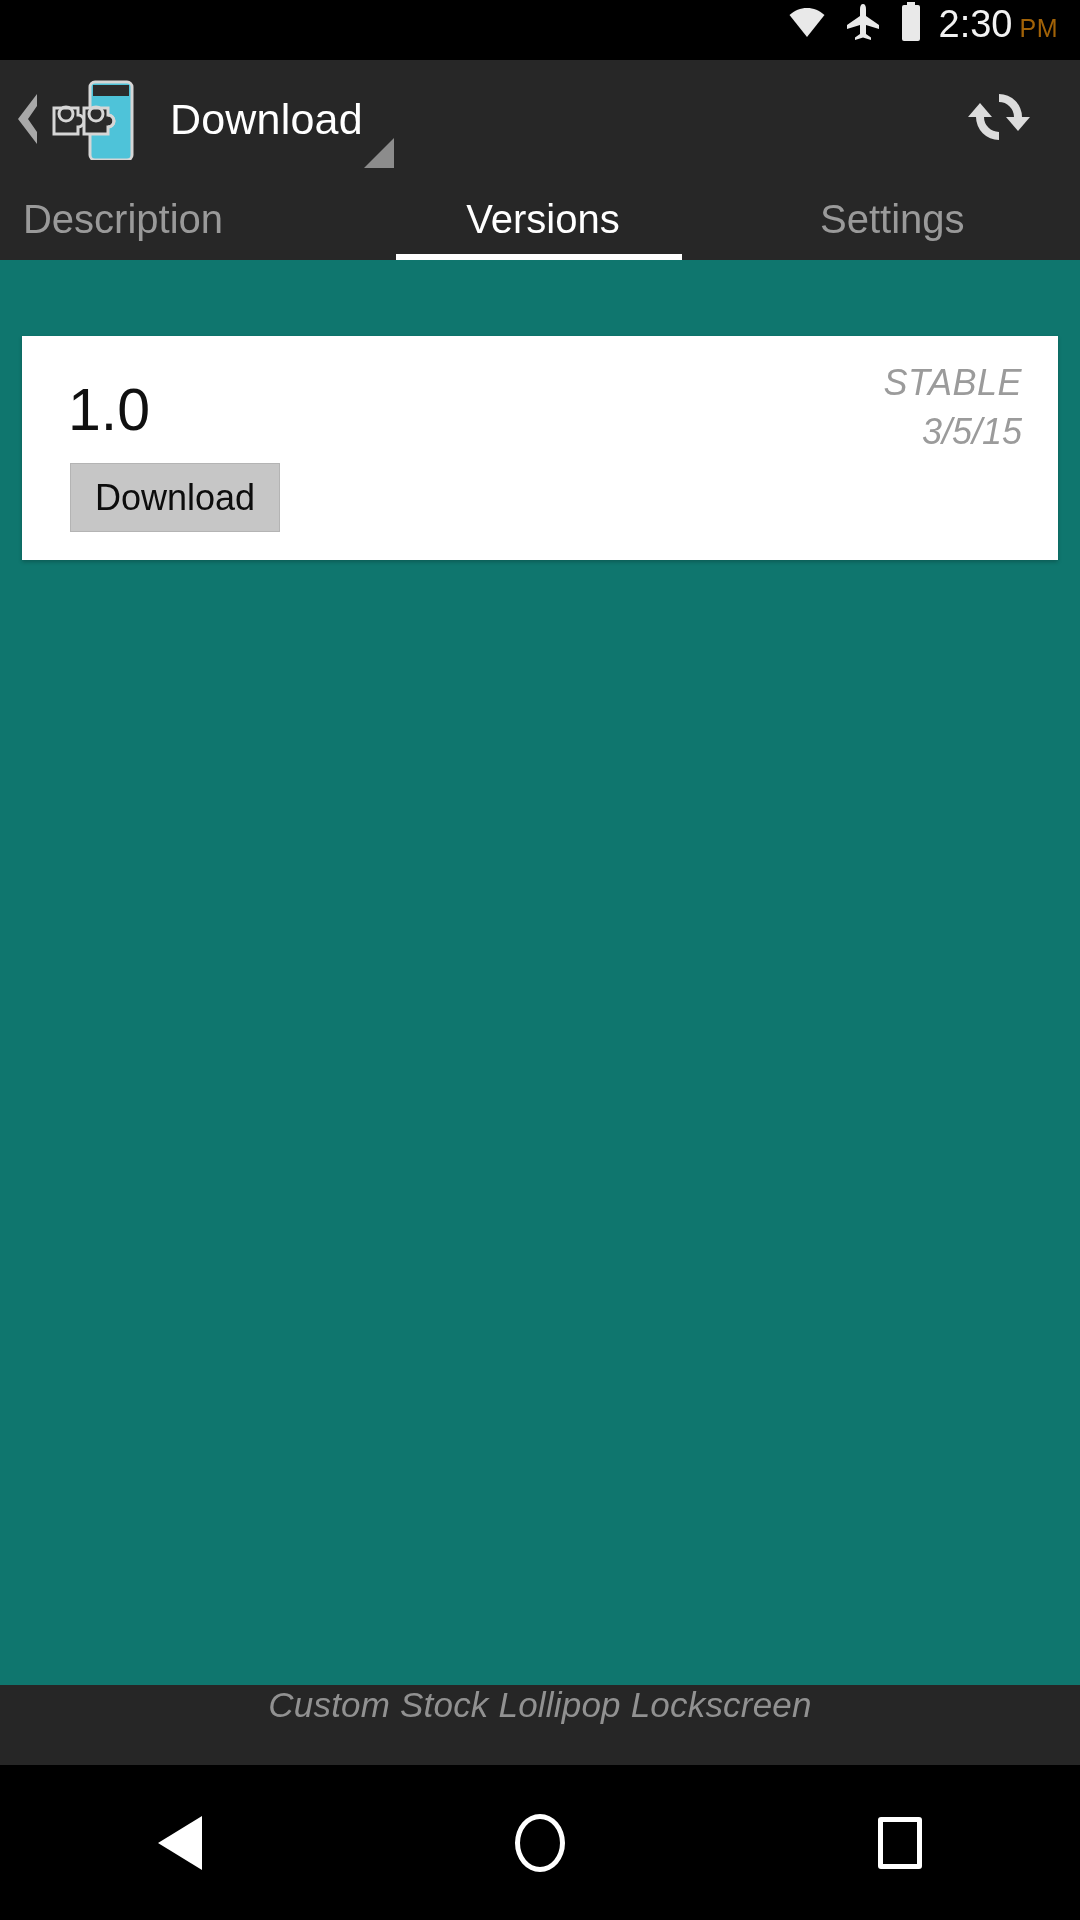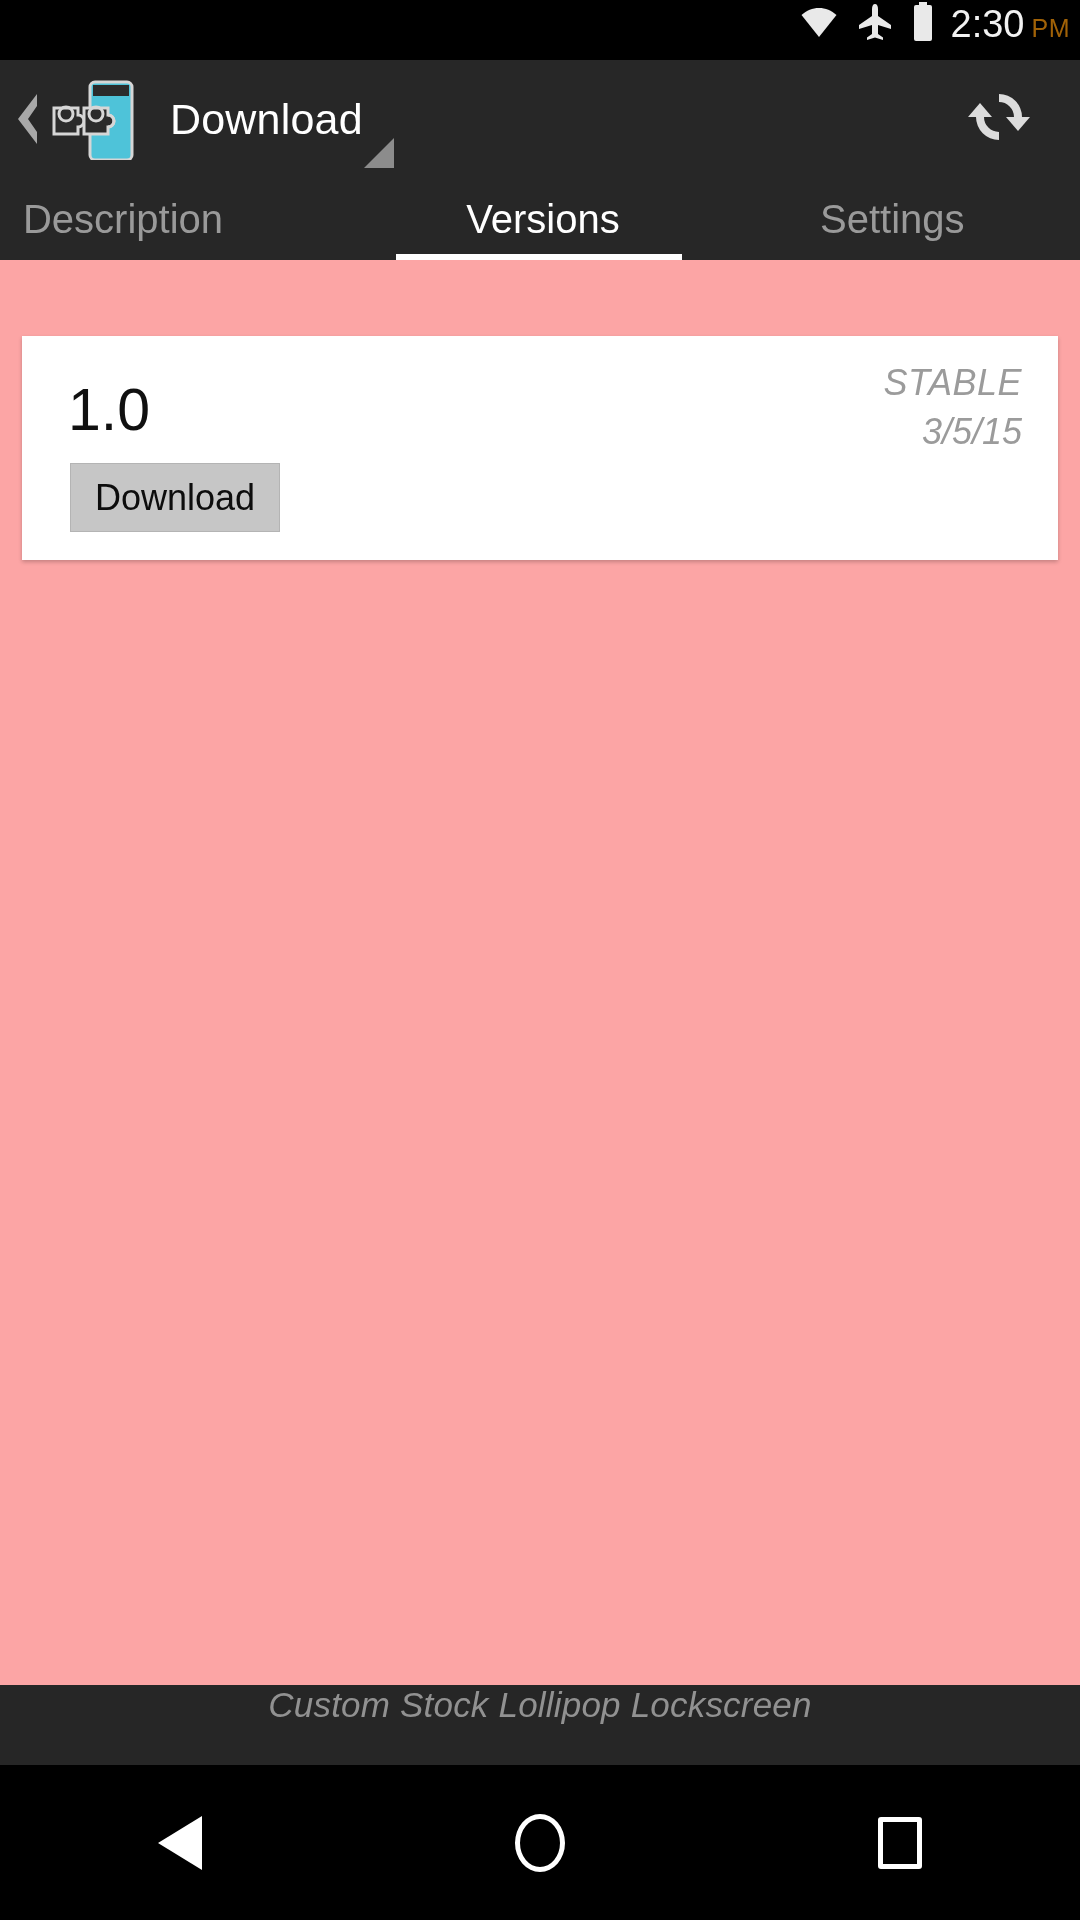--- a/index.html
+++ b/index.html
@@ -9,21 +9,21 @@
     font-family:"Liberation Sans", sans-serif;
     overflow:hidden;
   }
   #screen { position:relative; width:1080px; height:1920px; }
 
   
   .statusbar {
     position:absolute; left:0; top:0; width:1080px; height:48px;
     background:#000000;
     display:flex; align-items:center; justify-content:flex-end;
-    padding-right:10px;
+    padding-right:22px;
   }
   .sb-icons { display:flex; align-items:center; gap:18px; }
   .sb-time {
     color:#f2f2f2; font-size:38px; font-weight:400;
     margin-left:16px; letter-spacing:0px; line-height:1;
   }
   .sb-ampm { color:#a16207; font-size:25px; margin-left:7px; letter-spacing:0.5px; }
   .sb-timewrap { display:flex; align-items:baseline; }
 
   
@@ -66,21 +66,21 @@
   .tab-ver  { left:400px; width:286px; color:#ffffff; }
   .tab-set  { left:820px; width:300px; color:#9a9a9a; justify-content:flex-start; }
   .tab-underline {
     position:absolute; left:396px; top:76px; width:286px; height:6px;
     background:#ffffff;
   }
 
   
   .content {
     position:absolute; left:0; top:260px; width:1080px; height:1425px;
-    background:#fca5a5;
+    background:#0f766e;
   }
   .card {
     position:absolute; left:22px; top:76px; width:1036px; height:224px;
     background:#ffffff;
     box-shadow:0 2px 4px rgba(0,0,0,0.22);
   }
   .card-version {
     position:absolute; left:46px; top:40px;
     font-size:59px; color:#101010; font-weight:400; letter-spacing:0px;
   }

